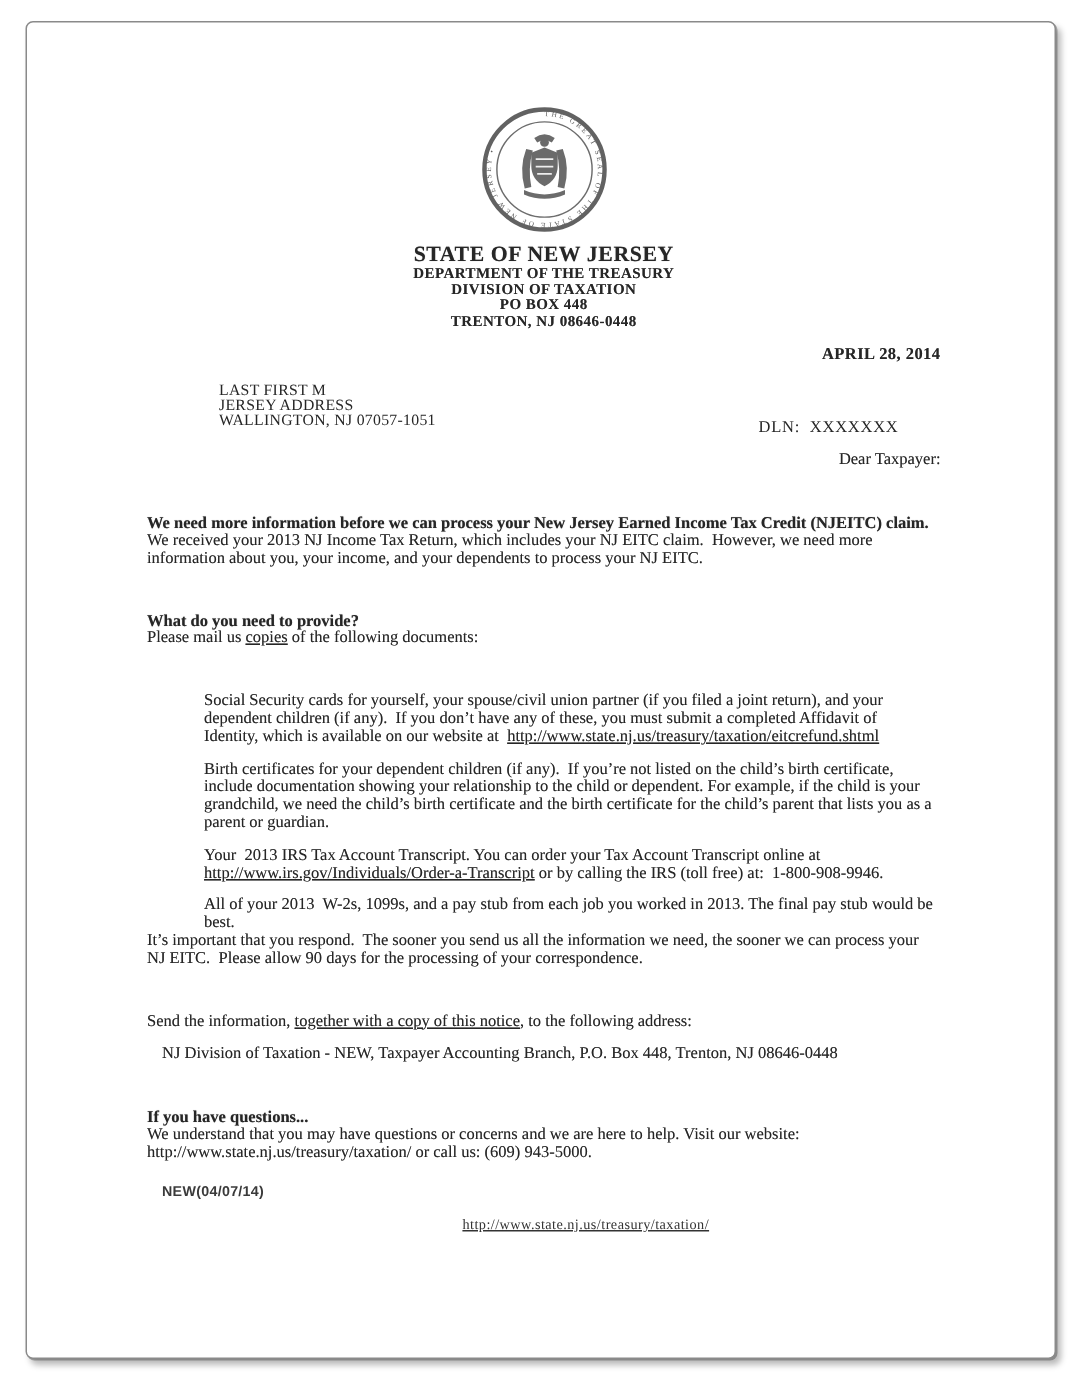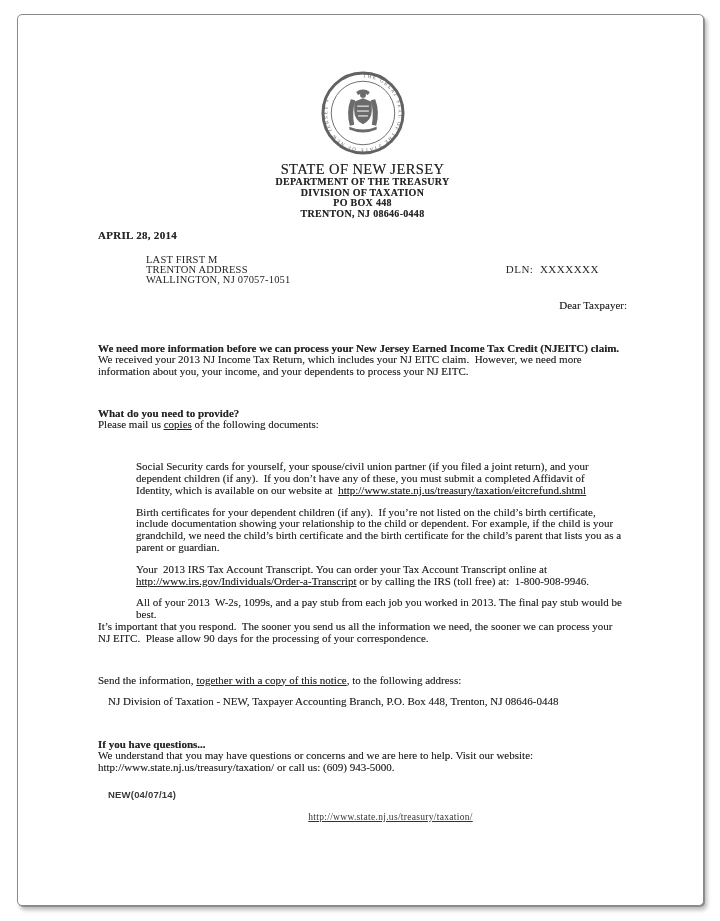--- a/index.html
+++ b/index.html
@@ -11,30 +11,30 @@
     background:#ffffff;
     border:1px solid #8a8a8a; border-radius:5px;
     box-shadow: 3px 4px 4px rgba(0,0,0,0.28), 1px 1px 0 rgba(60,60,60,0.35);
     padding:56px 76px 0 80px;
     overflow:hidden;
   }
 
   
   .letterhead { text-align:center; }
   .seal { width:84px; height:84px; display:inline-block; filter:blur(0.4px); opacity:0.88; }
-  .org-state { font-size:14.5px; font-weight:normal; letter-spacing:0.4px; line-height:16px; margin-top:2px;
+  .org-state { font-size:14.5px; font-weight:bold; letter-spacing:0.4px; line-height:16px; margin-top:2px;
                text-shadow:0 0 0.5px rgba(0,0,0,0.5); }
   .org-line  { font-size:10px; font-weight:bold; line-height:10.5px; letter-spacing:0.3px;
                text-shadow:0 0 0.4px rgba(0,0,0,0.45); }
-  .date-line { text-align:left; font-size:11px; font-weight:bold; margin-top:10px; letter-spacing:0.3px;
+  .date-line { text-align:right; font-size:11px; font-weight:bold; margin-top:10px; letter-spacing:0.3px;
                text-shadow:0 0 0.4px rgba(0,0,0,0.45); }
 
   
   .recipient { margin-top:14px; font-size:10.5px; line-height:10px; letter-spacing:0.2px;margin-left:48px; }
-  .dln { position:absolute; top:248px; right:104px; font-size:11px; letter-spacing:0.5px; white-space:pre-wrap; }
+  .dln { position:absolute; top:264px; right:104px; font-size:11px; letter-spacing:0.5px; white-space:pre-wrap; }
 
   
   .para, .salutation, .mail-address { font-size:11px; line-height:11.8px; white-space:pre-wrap;
         text-shadow:0 0 0.35px rgba(0,0,0,0.4); }
   .salutation { margin-top:15px;text-align:right; }
   .sec-head { font-size:11px; line-height:12px; font-weight:bold; white-space:pre-wrap;
               text-shadow:0 0 0.5px rgba(0,0,0,0.5); }
   .mt-lg { margin-top:30px; }
   .mt-md { margin-top:10px; }
   .doc-item { margin-left:38px; margin-right:4px; }
@@ -79,21 +79,21 @@
     <div class="org-line">DEPARTMENT OF THE TREASURY</div>
     <div class="org-line">DIVISION OF TAXATION</div>
     <div class="org-line">PO BOX 448</div>
     <div class="org-line">TRENTON, NJ 08646-0448</div>
   </div>
 
   <div class="date-line">APRIL 28, 2014</div>
 
   <div class="recipient">
     <div>LAST FIRST M</div>
-    <div>TRENTON ADDRESS</div>
+    <div>JERSEY ADDRESS</div>
     <div>WALLINGTON, NJ 07057-1051</div>
   </div>
 
   <div class="dln">DLN:  XXXXXXX</div>
 
   <div class="salutation">Dear Taxpayer:</div>
 
   <div class="sec-head mt-lg">We need more information before we can process your New Jersey Earned Income Tax Credit (NJEITC) claim.</div>
   <div class="para">We received your 2013 NJ Income Tax Return, which includes your NJ EITC claim.  However, we need more information about you, your income, and your dependents to process your NJ EITC.</div>
 

